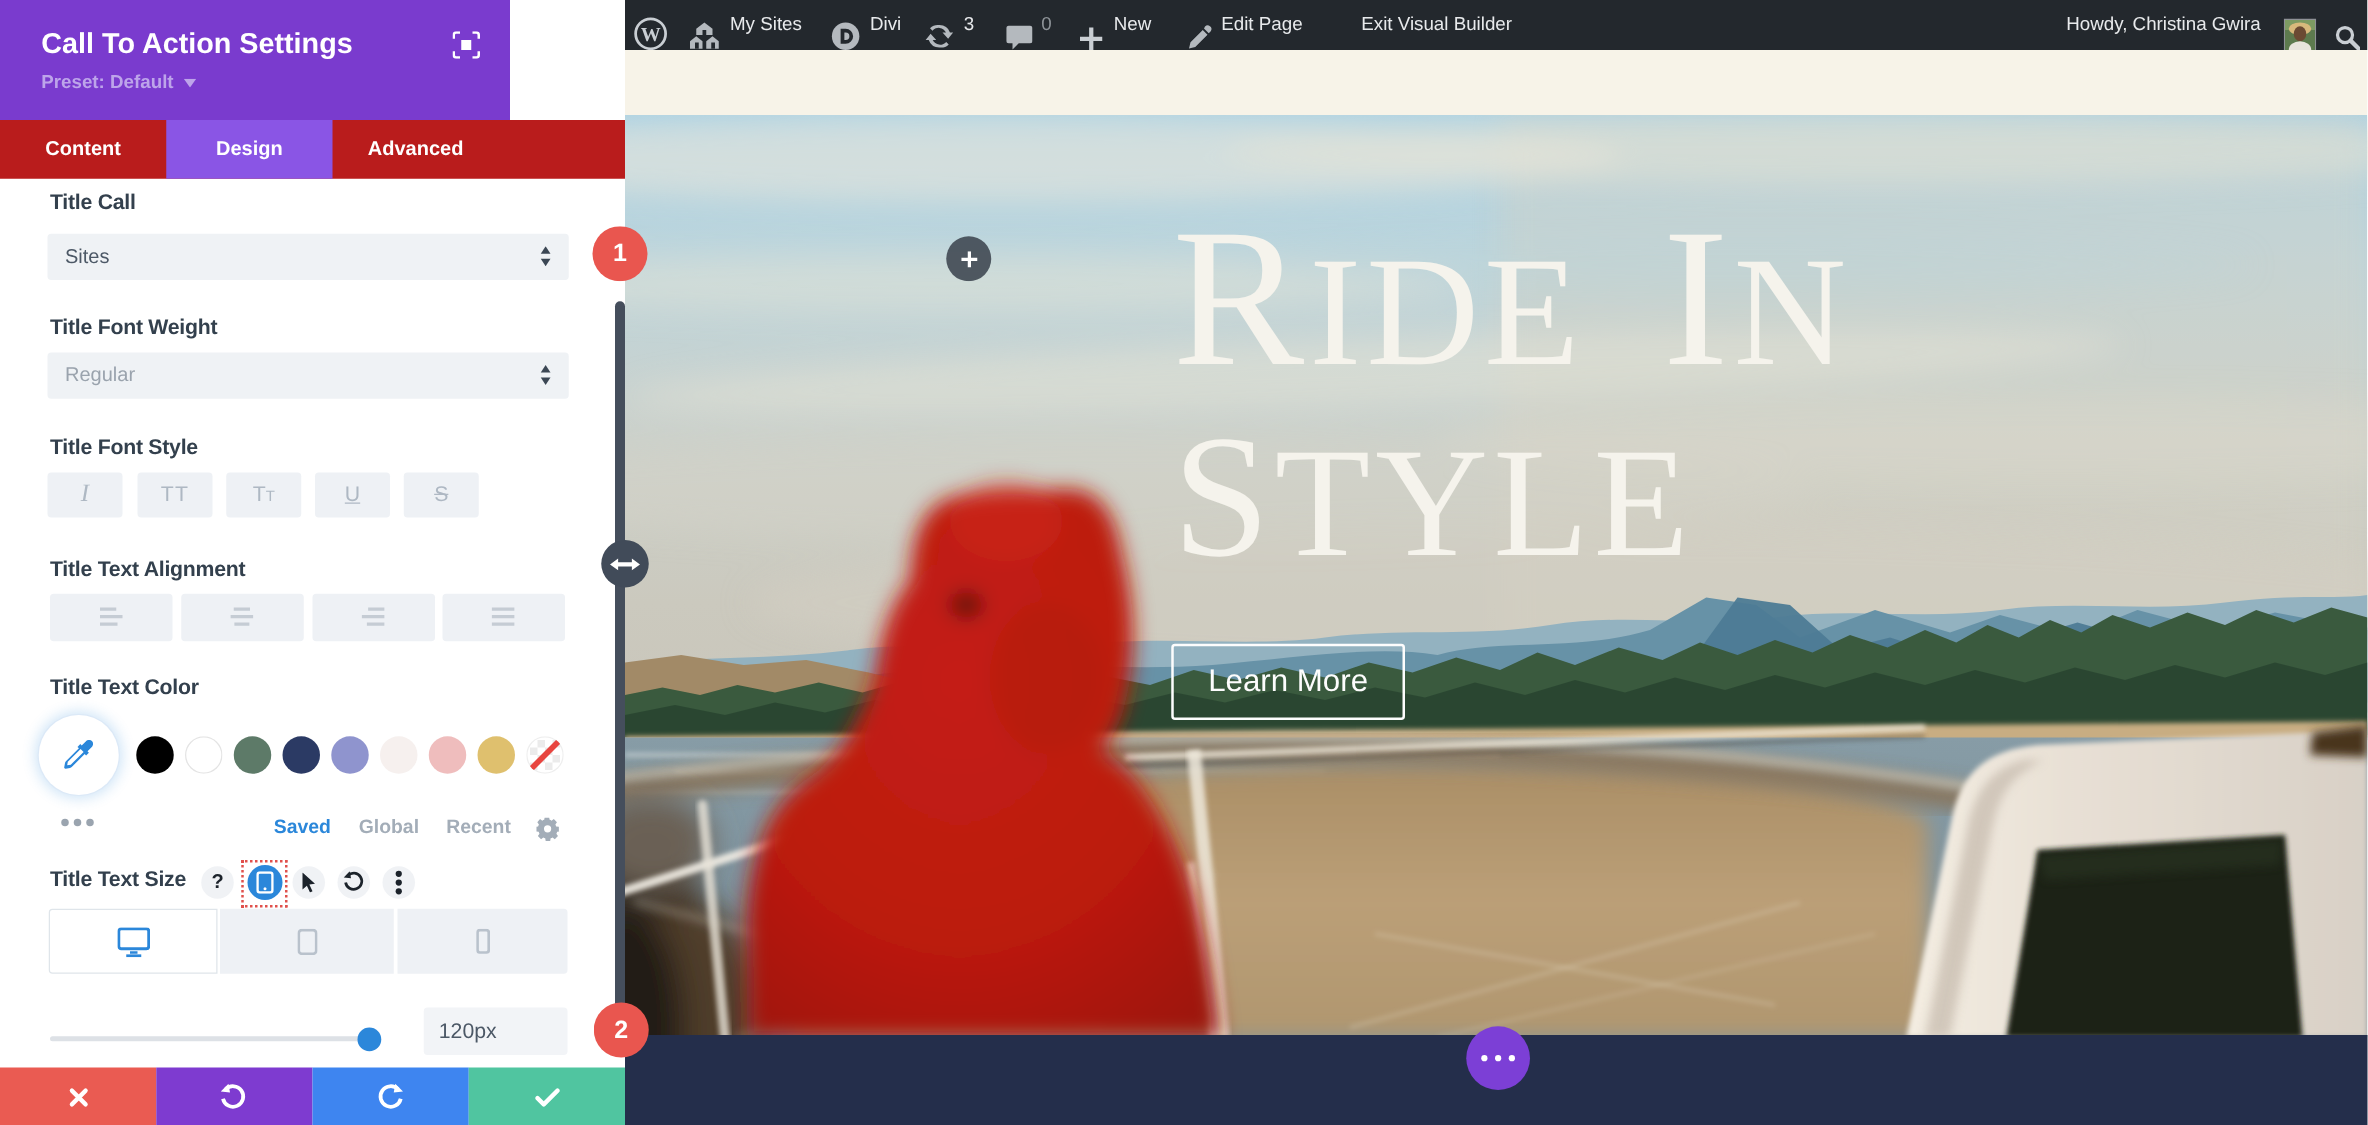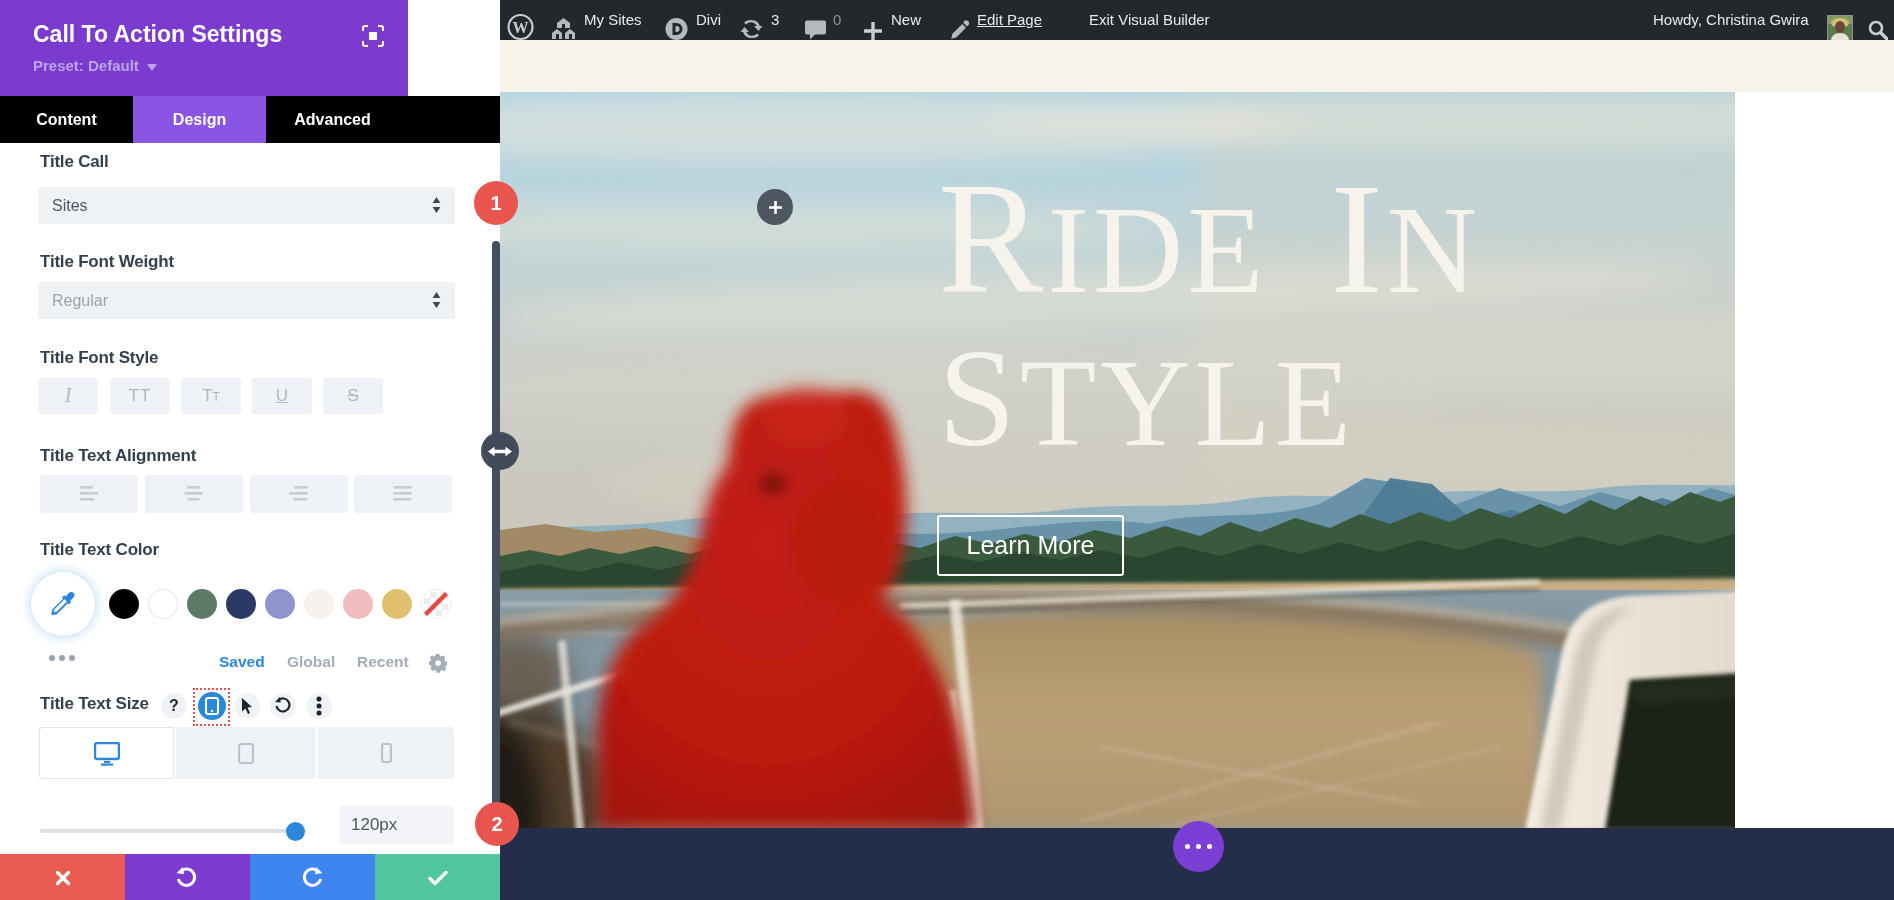--- a/index.html
+++ b/index.html
@@ -8,40 +8,40 @@
 .abs { position:absolute; }
 
 
 #adminbar { left:500px; top:0; width:1394px; height:40px; background:#23282d; color:#e8eaec; font-size:15px; }
 #adminbar .item { position:absolute; top:0; height:40px; line-height:40px; white-space:nowrap; }
 
 
 #cream { left:500px; top:40px; width:1394px; height:52px; background:#f7f3e8; }
 
 
-#hero { left:500px; top:92px; width:1235px; height:738px; overflow:hidden;text-decoration:underline; }
+#hero { left:500px; top:92px; width:1394px; height:738px; overflow:hidden;text-decoration:underline; }
 #hero svg { position:absolute; left:0; top:0; }
 .htitle { position:absolute; left:438px; top:0; color:#f5f3ec; font-family:"Liberation Serif", serif; font-weight:400; letter-spacing:4px; }
 .htitle .ln { position:absolute; left:0; white-space:nowrap; }
 .htitle .b { font-size:158px; }
 .htitle .s { font-size:125px; }
 #learnmore { position:absolute; left:437px; top:423px; width:187px; height:61px; border:2px solid #fdfdfd; border-radius:3px; color:#fdfdfd; font-size:25px; text-align:center; line-height:57px; }
 #plusbtn { position:absolute; left:257px; top:97px; width:36px; height:36px; border-radius:50%; background:rgba(67,76,86,.92); color:#fff; }
 
 
 #navybar { left:500px; top:828px; width:1394px; height:72px; background:#242e4b; }
 #dotsbtn { left:1173px; top:821px; width:51px; height:51px; border-radius:50%; background:#7c3fd6; }
 #dotsbtn i { position:absolute; top:23px; width:5px; height:5px; border-radius:50%; background:#fff; }
 
 
 #panel { left:0; top:0; width:500px; height:900px; background:#fff; }
 #phead { left:0; top:0; width:408px; height:96px; background:#7a3bce; color:#fff; }
 #phead h1 { position:absolute; left:33px; top:21px; font-size:23px; font-weight:bold; letter-spacing:0; }
 #preset { position:absolute; left:33px; top:57px; font-size:15px; font-weight:bold; color:#bda4ea; }
-#ptabs { left:0; top:96px; width:500px; height:47px; background:#000000; }
+#ptabs { left:0; top:96px; width:500px; height:47px; background:#b91c1c; }
 #ptabs .tab { position:absolute; top:0; width:133px; height:47px; color:#fff; font-size:16px; font-weight:bold; text-align:center; line-height:47px; }
 #ptabs .active { background:#8a55e5; }
 #pbody { left:0; top:0; width:500px; height:900px; background:transparent; }
 .lbl { position:absolute; left:40px; color:#33404d; font-size:17px; font-weight:bold; letter-spacing:-0.2px; }
 .dd { position:absolute; left:38px; width:417px; height:37px; background:#eff2f5; border-radius:3px; font-size:16px; line-height:37px; }
 .dd span { margin-left:14px; }
 .dd svg { position:absolute; right:14px; top:10px; }
 .stylebtn { position:absolute; width:60px; height:36px; background:#eef1f5; border-radius:3px; color:#aeb8c3; text-align:center; }
 .alignbtn { position:absolute; width:98px; height:38px; background:#eef1f5; border-radius:3px; }
 .sw { position:absolute; top:589px; width:30px; height:30px; border-radius:50%; }
@@ -87,21 +87,21 @@
         <path fill="#b4b9be" d="M2 0 h17 a2 2 0 0 1 2 2 v10 a2 2 0 0 1-2 2 h-9 l-5 5 v-5 h-3 a2 2 0 0 1-2-2 v-10 a2 2 0 0 1 2-2z"></path>
       </svg>
     <span class="item" style="left:333px; color:#8d9297;">0</span>
     <svg class="item" style="left:364px; top:11px;" width="18" height="18" viewBox="0 0 18 18">
         <path stroke="#c9ced3" stroke-width="3.4" d="M9 0 V18 M0 9 H18"></path>
       </svg>
     <span class="item" style="left:391px;">New</span>
     <svg class="item" style="left:450px; top:10px;" width="20" height="20" viewBox="0 0 20 20">
         <path fill="#b4b9be" d="M14 1.2 a3 3 0 0 1 4.6 3.8 L17 6.6 L13.2 2.8 Z M12.2 3.9 L16 7.7 L6.2 17.5 L1.2 18.8 L2.4 13.7 Z"></path>
       </svg>
-    <span class="item" style="left:477px;text-decoration:underline;">Edit Page</span>
+    <span class="item" style="left:477px;">Edit Page</span>
     <span class="item" style="left:589px;">Exit Visual Builder</span>
     <span class="item" style="left:1153px;">Howdy, Christina Gwira</span>
     <svg class="item" style="left:1327px; top:8px;" width="26" height="26" viewBox="0 0 26 26">
         <rect x="0" y="0" width="26" height="26" fill="#8e9196"></rect>
         <rect x="1" y="1" width="24" height="24" fill="#5d7a4e"></rect>
         <path fill="#7d9b62" d="M1 1 h24 v8 h-24z"></path>
         <ellipse cx="13" cy="8" rx="9" ry="5" fill="#d8b97c"></ellipse>
         <ellipse cx="13" cy="12" rx="5" ry="6" fill="#6b4a33"></ellipse>
         <path fill="#e8e4dc" d="M4 25 a9 7 0 0 1 18 0 z"></path>
       </svg>

